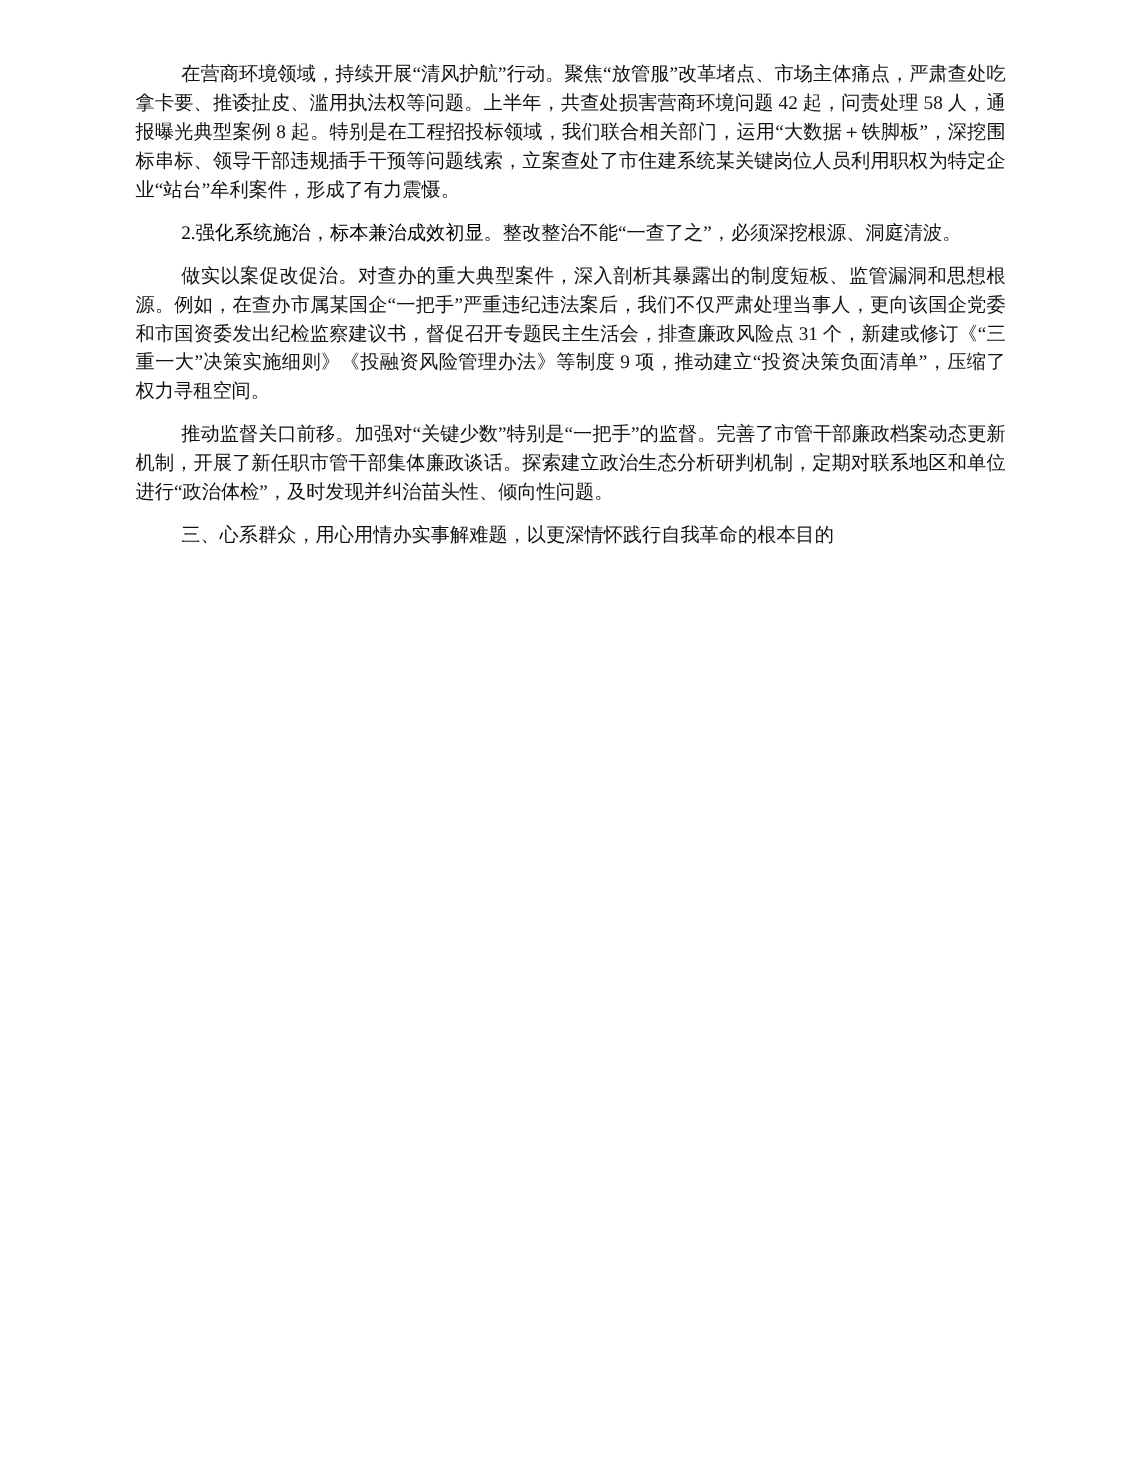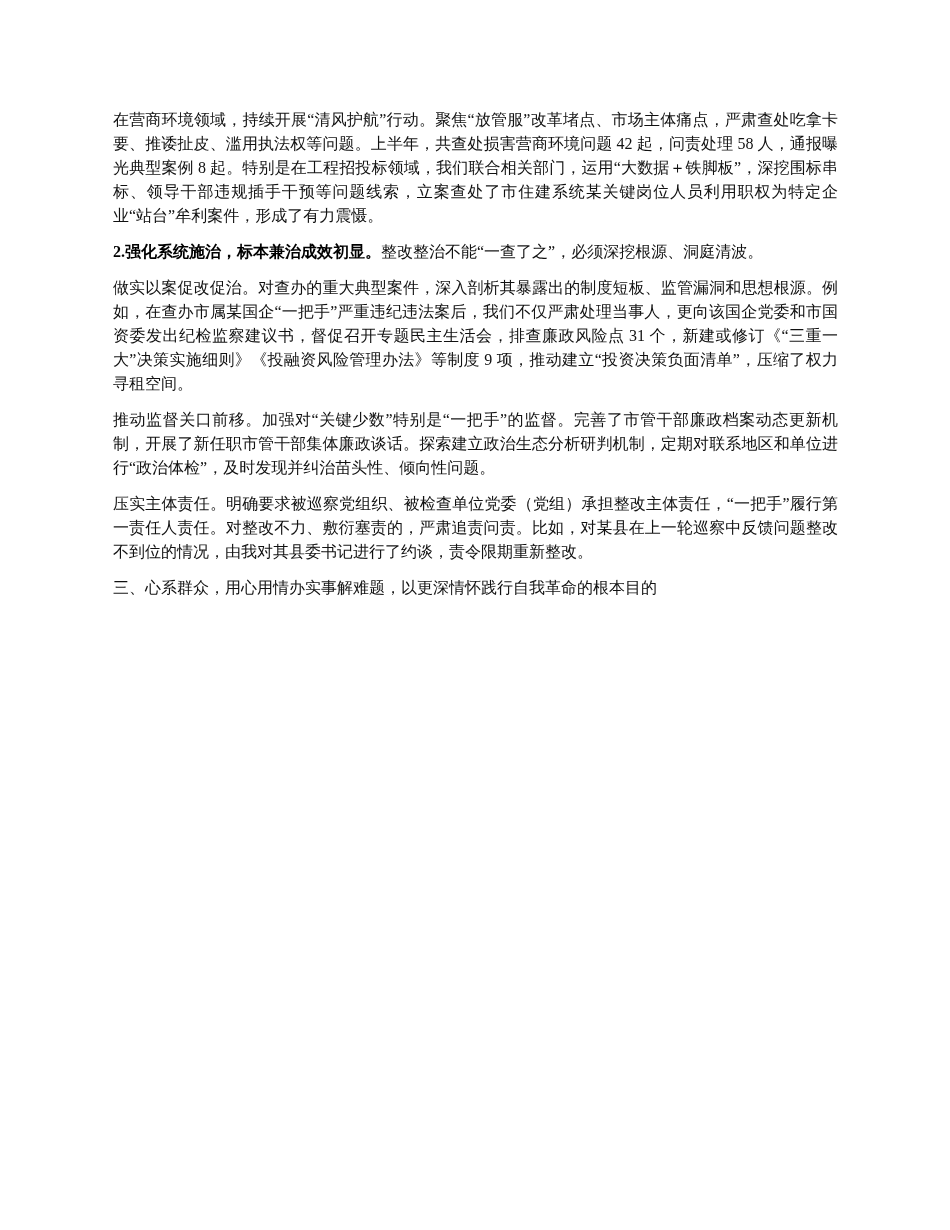--- a/index.html
+++ b/index.html
@@ -9,53 +9,53 @@
   body {
     width: 950px;
     height: 1230px;
     background: #ffffff;
     overflow: hidden;
   }
   .doc-page {
     box-sizing: border-box;
     width: 950px;
     height: 1230px;
-    padding: 108px 112px 40px 113px;
+    padding: 51px 112px 40px 113px;
     background: #ffffff;
   }
   .para {
     margin: 0 0 12px 0;
     font-family: "Liberation Serif", "DejaVu Serif", serif;
     font-size: 16px;
     line-height: 24px;
     color: #111111;
     text-align: justify;
     text-justify: inter-character;
     word-break: break-all;
   }
   .para b {
-    font-weight: bold;
+    font-weight: normal;
     color: #000000;
+    margin-left: 38px;
   }
 </style>
 </head>
 <body>
 
 <div class="doc-page">
 
   <p class="para"><b></b><span>在营商环境领域，持续开展“清风护航”行动。聚焦“放管服”改革堵点、市场主体痛点，严肃查处吃拿卡要、推诿扯皮、滥用执法权等问题。上半年，共查处损害营商环境问题 42 起，问责处理 58 人，通报曝光典型案例 8 起。特别是在工程招投标领域，我们联合相关部门，运用“大数据＋铁脚板”，深挖围标串标、领导干部违规插手干预等问题线索，立案查处了市住建系统某关键岗位人员利用职权为特定企业“站台”牟利案件，形成了有力震慑。</span></p>
 
 
   <p class="para"><b>2.强化系统施治，标本兼治成效初显。</b><span>整改整治不能“一查了之”，必须深挖根源、洞庭清波。</span></p>
 
   <p class="para"><b></b><span>做实以案促改促治。对查办的重大典型案件，深入剖析其暴露出的制度短板、监管漏洞和思想根源。例如，在查办市属某国企“一把手”严重违纪违法案后，我们不仅严肃处理当事人，更向该国企党委和市国资委发出纪检监察建议书，督促召开专题民主生活会，排查廉政风险点 31 个，新建或修订《“三重一大”决策实施细则》《投融资风险管理办法》等制度 9 项，推动建立“投资决策负面清单”，压缩了权力寻租空间。</span></p>
 
 
   <p class="para"><b></b><span>推动监督关口前移。加强对“关键少数”特别是“一把手”的监督。完善了市管干部廉政档案动态更新机制，开展了新任职市管干部集体廉政谈话。探索建立政治生态分析研判机制，定期对联系地区和单位进行“政治体检”，及时发现并纠治苗头性、倾向性问题。</span></p>
 
 
-  <p class="para"><b></b><span>压实主体责任。明确要求被巡察党组织、被检查单位党委（党组）承担整改主体责任，“一把手”履行第一责任人责任。对整改不力、敷衍塞责的，严肃追责问责。比如，对某县在上一轮巡察中反馈问题整改不到位的情况，由我对其县委书记进行了约谈，责令限期重新整改。</span></p>
 
 
 
   <p class="para"><b></b><span>三、心系群众，用心用情办实事解难题，以更深情怀践行自我革命的根本目的</span></p>
 
 </div>
 
 </body></html>

